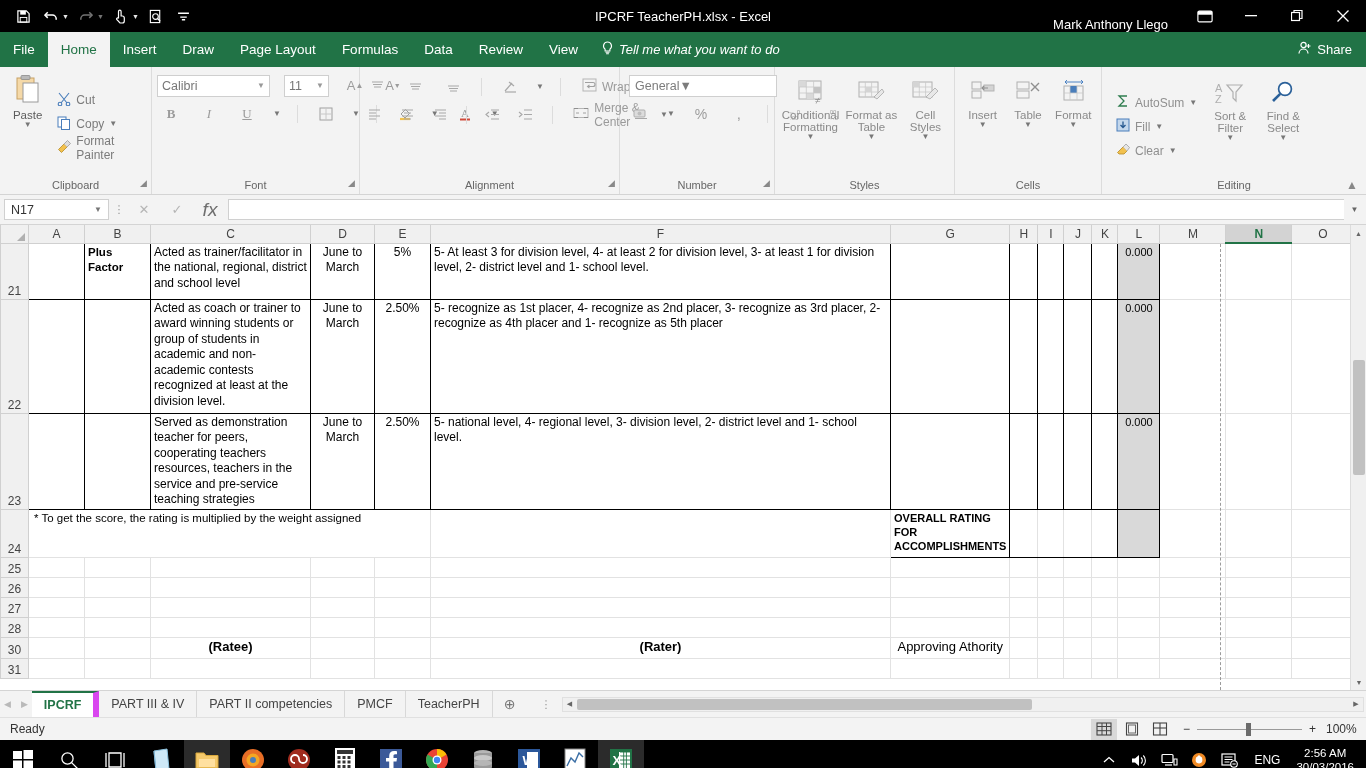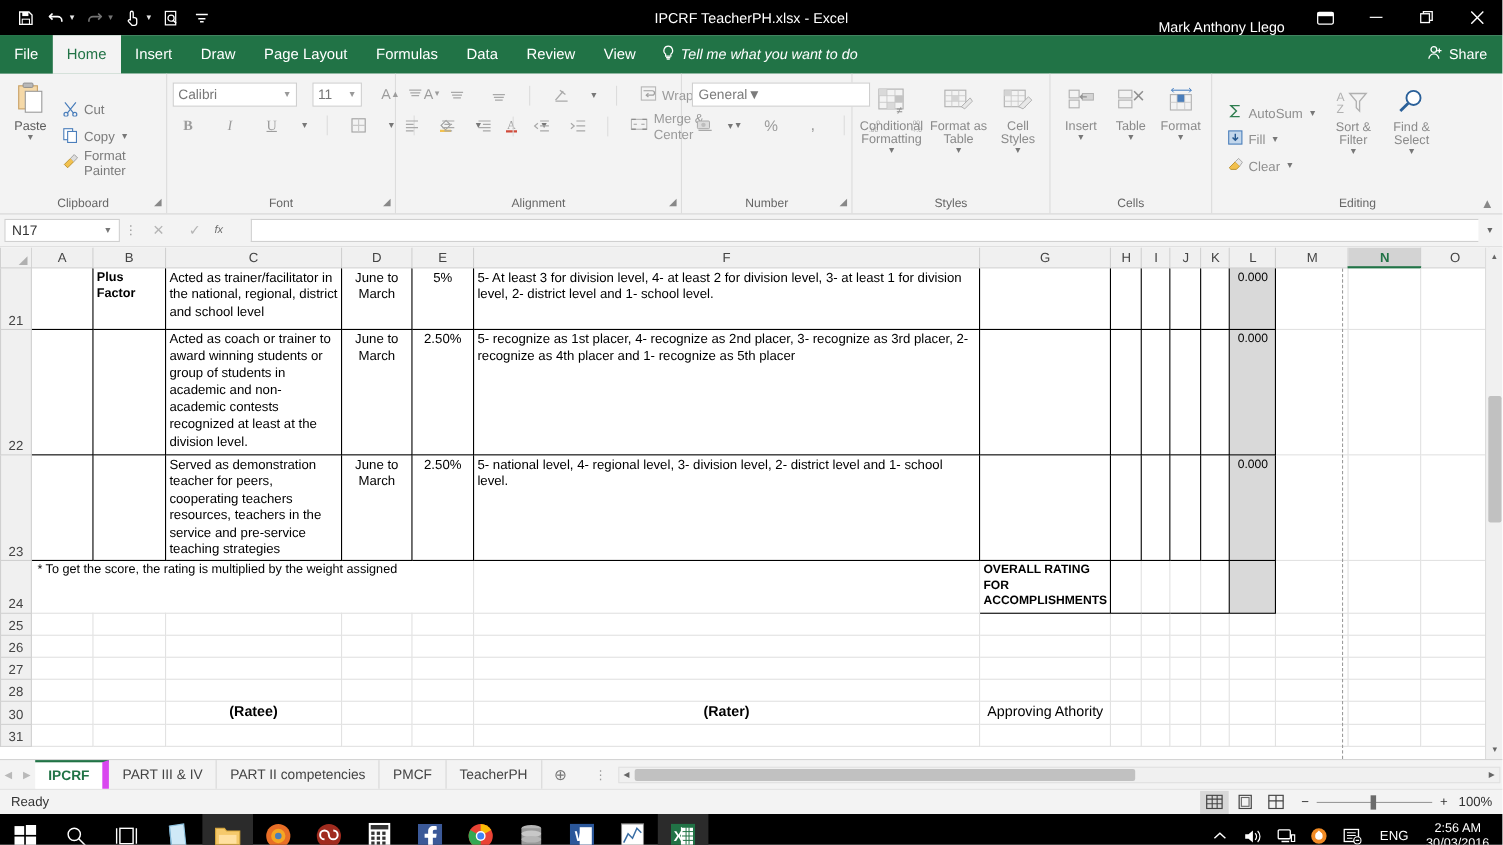--- a/index.html
+++ b/index.html
@@ -106,21 +106,21 @@
 
   
   .align-rows { display: flex; flex-direction: column; gap: 5px; padding-top: 4px; }
   .wrapbtn {
     display: flex; align-items: center; gap: 5px; font-size: 12px;
     color: #9a9a9a; height: 23px; padding: 0 5px;
   }
 
   
   .numfmt {
-    height: 22px; width: 162px; border: 1px solid #cfcfcf; background: #fff;
+    height: 22px; width: 148px; border: 1px solid #cfcfcf; background: #fff;
     display: flex; align-items: center; padding: 0 5px; font-size: 12.5px; color: #7c7c7c;
   }
 
   
   .bigbtn {
     width: 62px; display: flex; flex-direction: column; align-items: center;
     padding-top: 4px; font-size: 11.5px; color: #8a8a8a; line-height: 12px;
     text-align: center;
   }
   .bigbtn .gicon { height: 32px; display: flex; align-items: center; }
@@ -139,21 +139,21 @@
     height: 30px; background: #f3f3f3; display: flex; align-items: center;
     padding: 0 4px; gap: 3px; border-bottom: 1px solid #d4d4d4;
   }
   .namebox {
     width: 105px; height: 21px; background: #fff; border: 1px solid #d0d0d0;
     display: flex; align-items: center; padding: 0 6px; font-size: 12.5px; color: #333;
   }
   .namebox .nb-caret { margin-left: auto; font-size: 8px; color: #777; }
   .fb-dots { width: 14px; text-align: center; color: #999; font-size: 11px; }
   .fb-btn { width: 30px; text-align: center; font-size: 13px; color: #b5b5b5; }
-  .fb-fx { width: 30px; font-size: 10px; color: #6f6f6f; font-style: italic; }
+  .fb-fx { width: 30px; text-align: center; font-size: 19px; color: #6f6f6f; font-style: italic; }
   .fb-input {
     flex: 1; height: 21px; background: #fff; border: 1px solid #d0d0d0;
     border-right: none; display: flex; align-items: center; padding: 0 5px;
     font-size: 12.5px; color: #000;
   }
   .fb-expand { width: 15px; text-align: center; font-size: 8px; color: #666; background:#f3f3f3;}
 
   
   .gridwrap { position: relative; background: #fff; height: 465px; overflow: hidden; }
   table.grid { border-collapse: collapse; table-layout: fixed; }

